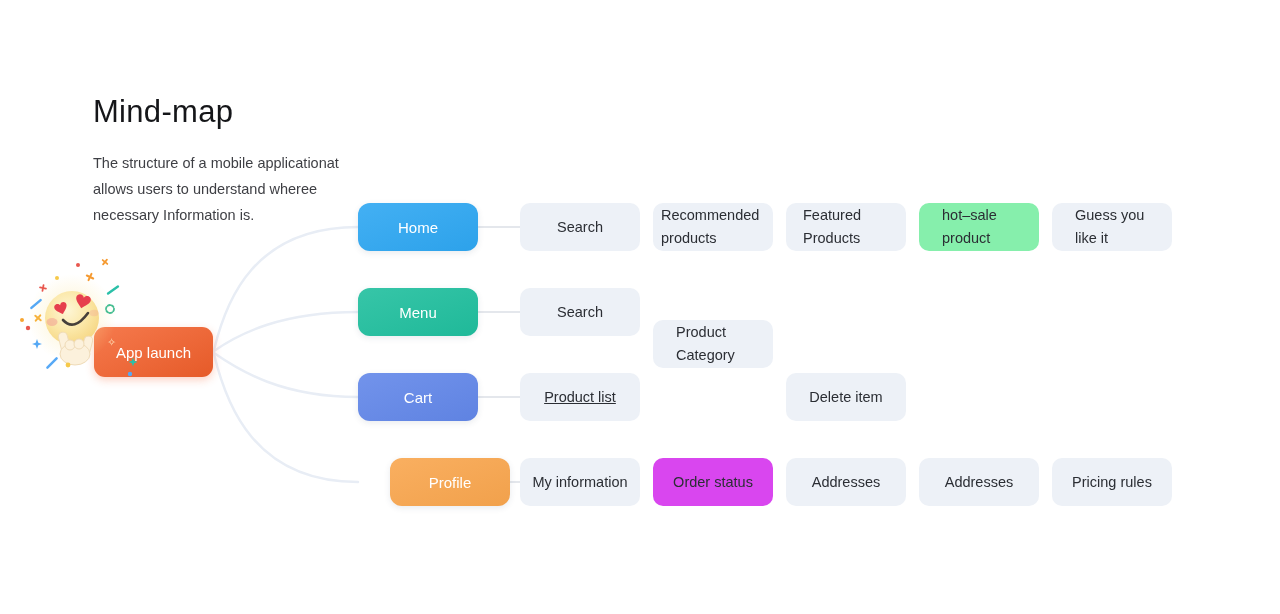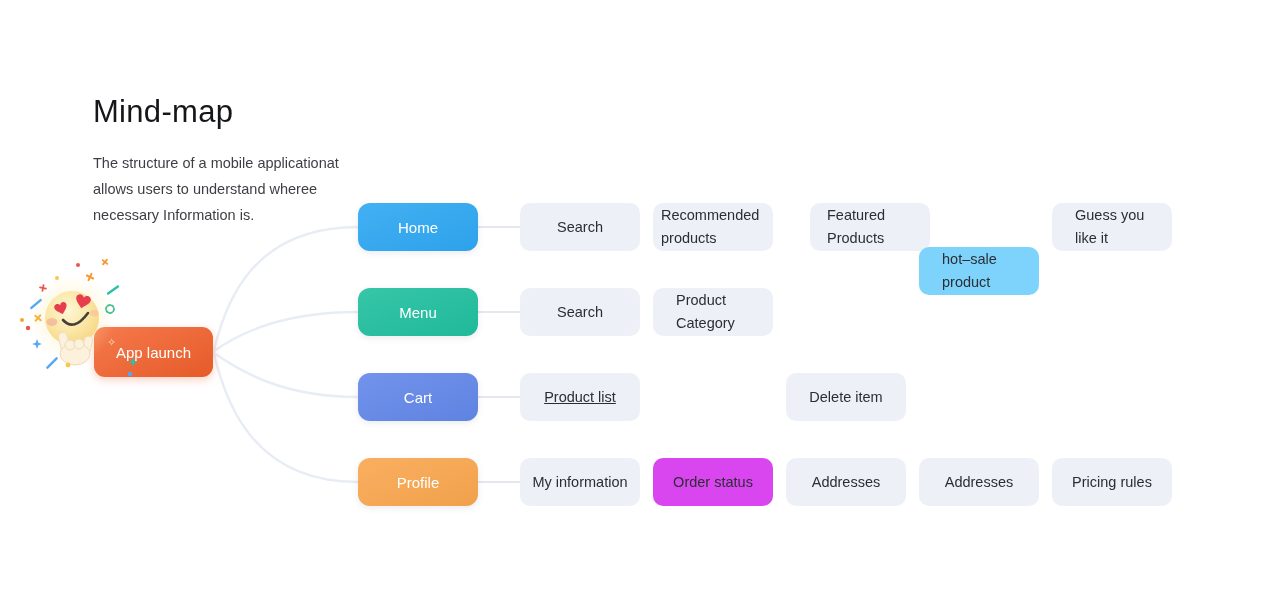--- a/index.html
+++ b/index.html
@@ -153,44 +153,44 @@
 
   <div class="pill r0" style="background-color: rgb(46, 167, 242); align-items: center;">
     <span>Home</span>
   </div>
   <div class="pill r1" style="background-color: rgb(32, 191, 158);">
     <span>Menu</span>
   </div>
   <div class="pill r2" style="background-color: rgb(98, 135, 233);">
     <span>Cart</span>
   </div>
-  <div class="pill r3" style="background-color: rgb(249, 166, 78);">
+  <div class="pill r3" style="background-color: rgb(249, 166, 78); margin-left: 32px;">
     <span>Profile</span>
   </div>
 
   <div class="child r0 c0" style="background: rgb(237, 241, 247);">
     <span class="clabel">Search</span>
     </div>
   <div class="child r0 c1 w104" style="background: rgb(237, 241, 247);">
     <span class="clabel">Recommended products</span>
     </div>
-  <div class="child r0 c2 w86" style="background: rgb(237, 241, 247); margin-left: 24px;">
+  <div class="child r0 c2 w86" style="background: rgb(237, 241, 247);">
     <span class="clabel">Featured Products</span>
     </div>
-  <div class="child r0 c3 w74" style="background: #7dd3fc; margin-top: 44px;">
+  <div class="child r0 c3 w74" style="background: #86efac;">
     <span class="clabel">hot–sale product</span>
     </div>
   <div class="child r0 c4 w74" style="background: rgb(237, 241, 247);">
     <span class="clabel">Guess you like it</span>
     </div>
 
   <div class="child r1 c0" style="background: rgb(237, 241, 247);">
     <span class="clabel">Search</span>
     </div>
-  <div class="child r1 c1 w74" style="background: rgb(237, 241, 247);">
+  <div class="child r1 c1 w74" style="background: rgb(237, 241, 247); margin-top: 32px;">
     <span class="clabel">Product Category</span>
     </div>
 
   <div class="child r2 c0" style="background: rgb(237, 241, 247); text-decoration: underline;">
     <span class="clabel">Product list</span>
     </div>
   <div class="child r2 c2" style="background: rgb(237, 241, 247);">
     <span class="clabel">Delete item</span>
     </div>
 

